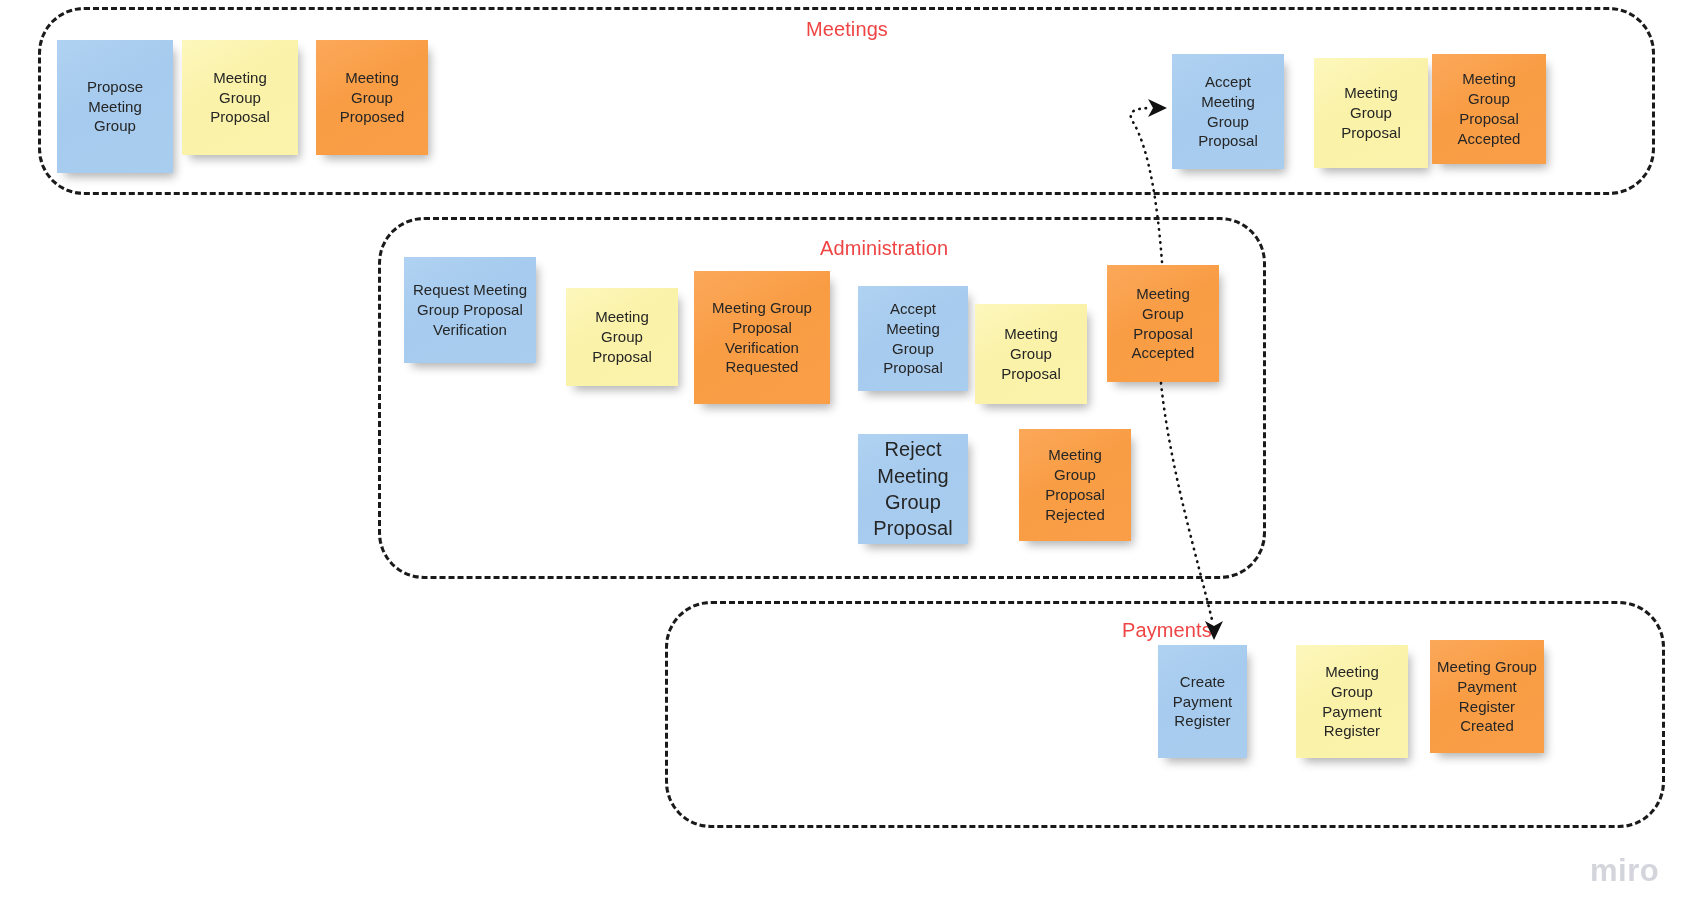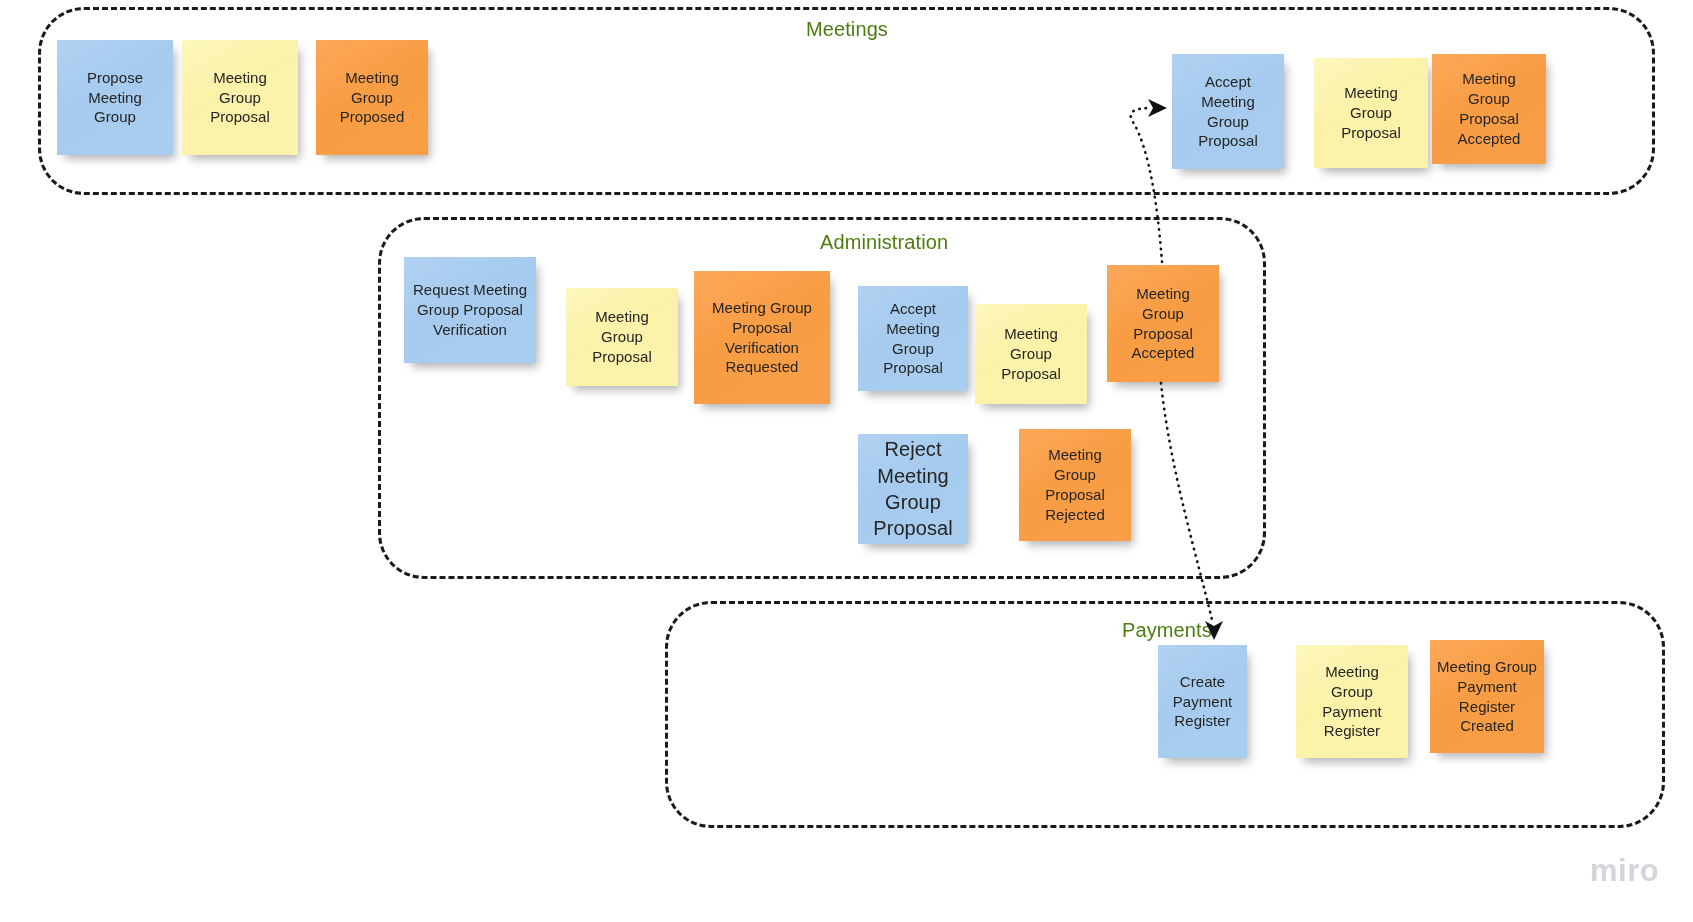--- a/index.html
+++ b/index.html
@@ -23,21 +23,21 @@
   .lane {
     position: absolute;
     box-sizing: border-box;
     border: 3px dashed #1a1a1a;
     border-radius: 46px;
     background: transparent;
   }
   .lane-title {
     position: absolute;
     font-size: 20px;
-    color: #4d7c0f;
+    color: #ef4444;
     white-space: nowrap;
     letter-spacing: 0.1px;
     line-height: 1;
   }
 
   
   .note {
     position: absolute;
     box-sizing: border-box;
     display: flex;
@@ -86,27 +86,27 @@
 </style>
 </head>
 <body>
 
 <div id="board">
 
   <div class="lane" id="lane-meetings" style="left: 38px; top: 7px; width: 1617px; height: 188px; border-color: rgb(26, 26, 26);"></div>
   <div class="lane-title" id="lane-title-meetings" style="left: 806px; top: 19px;">Meetings</div>
 
   <div class="lane" id="lane-administration" style="left: 378px; top: 217px; width: 888px; height: 362px; border-color: rgb(26, 26, 26);"></div>
-  <div class="lane-title" id="lane-title-administration" style="left: 820px; top: 232px;">Administration</div>
+  <div class="lane-title" id="lane-title-administration" style="left: 820px; top: 238px;">Administration</div>
 
   <div class="lane" id="lane-payments" style="left: 665px; top: 601px; width: 1000px; height: 227px; border-color: rgb(26, 26, 26);"></div>
   <div class="lane-title" id="lane-title-payments" style="left: 1122px; top: 620px;">Payments</div>
 
   <div id="notes-layer">
-      <div class="note blue" style="left: 57px; top: 40px; width: 116px; height: 115px; font-size: 15px; color: rgb(37, 37, 37);">
+      <div class="note blue" style="left: 57px; top: 40px; width: 116px; height: 133px; font-size: 15px; color: rgb(37, 37, 37);">
         <span class="note-text">Propose
 Meeting
 Group</span>
       </div>
       <div class="note yellow" style="left: 182px; top: 40px; width: 116px; height: 115px; font-size: 15px; color: rgb(37, 37, 37);">
         <span class="note-text">Meeting
 Group
 Proposal</span>
       </div>
       <div class="note orange" style="left: 316px; top: 40px; width: 112px; height: 115px; font-size: 15px; color: rgb(37, 37, 37);">

